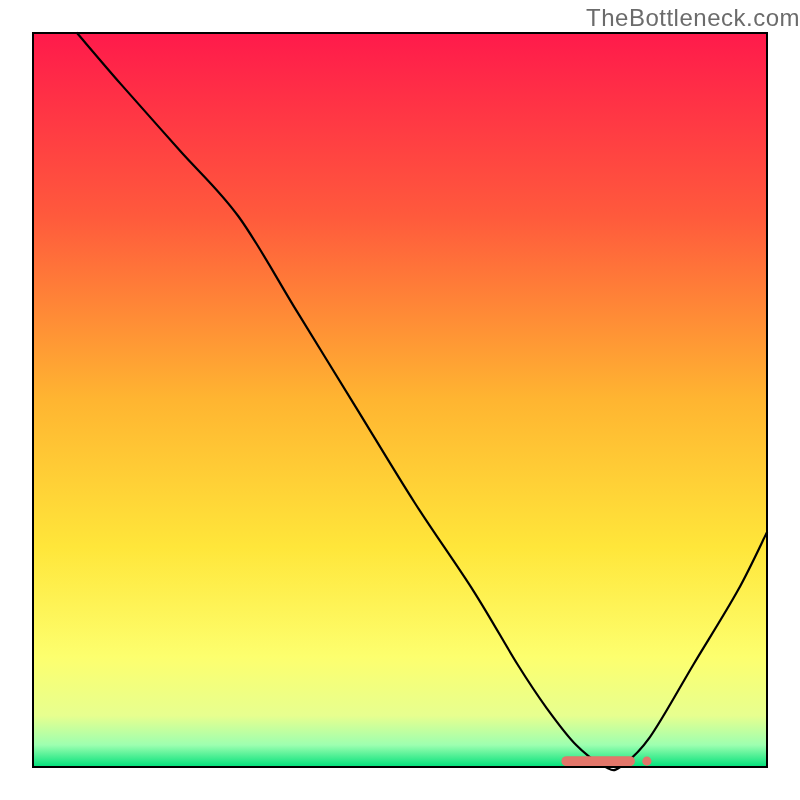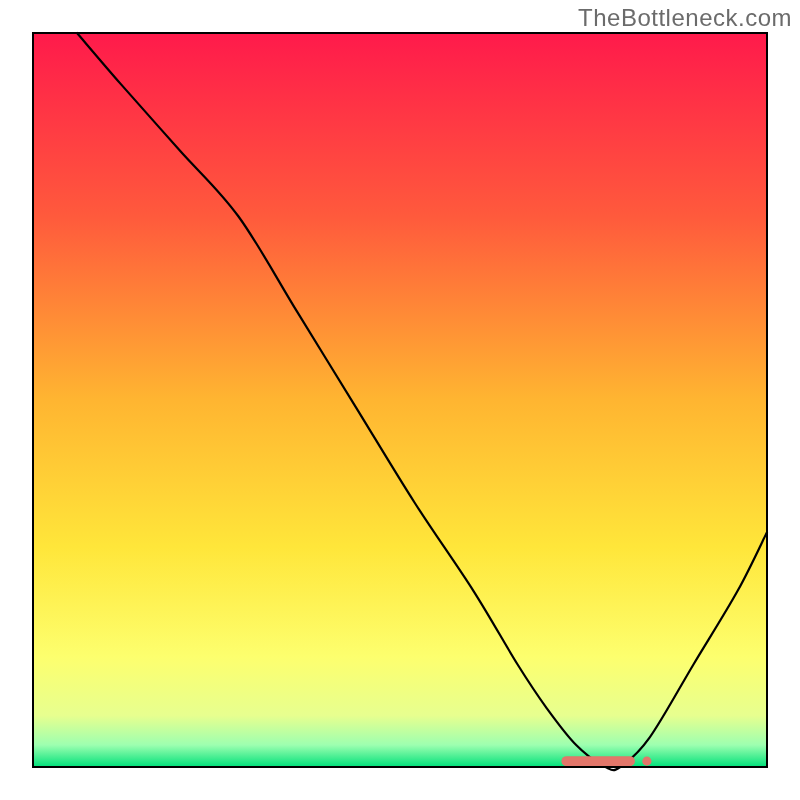--- a/index.html
+++ b/index.html
@@ -12,21 +12,21 @@
     overflow: hidden;
   }
   .chart-wrap {
     position: relative;
     width: 800px;
     height: 800px;
   }
   .watermark {
     position: absolute;
     top: 4px;
-    right: 8px;
+    right: 0;
     font-size: 24px;
     font-weight: 500;
     color: #6b6b6b;
     letter-spacing: 0.5px;
     z-index: 5;
   }
   svg.bg {
     position: absolute;
     left: 0;
     top: 0;

